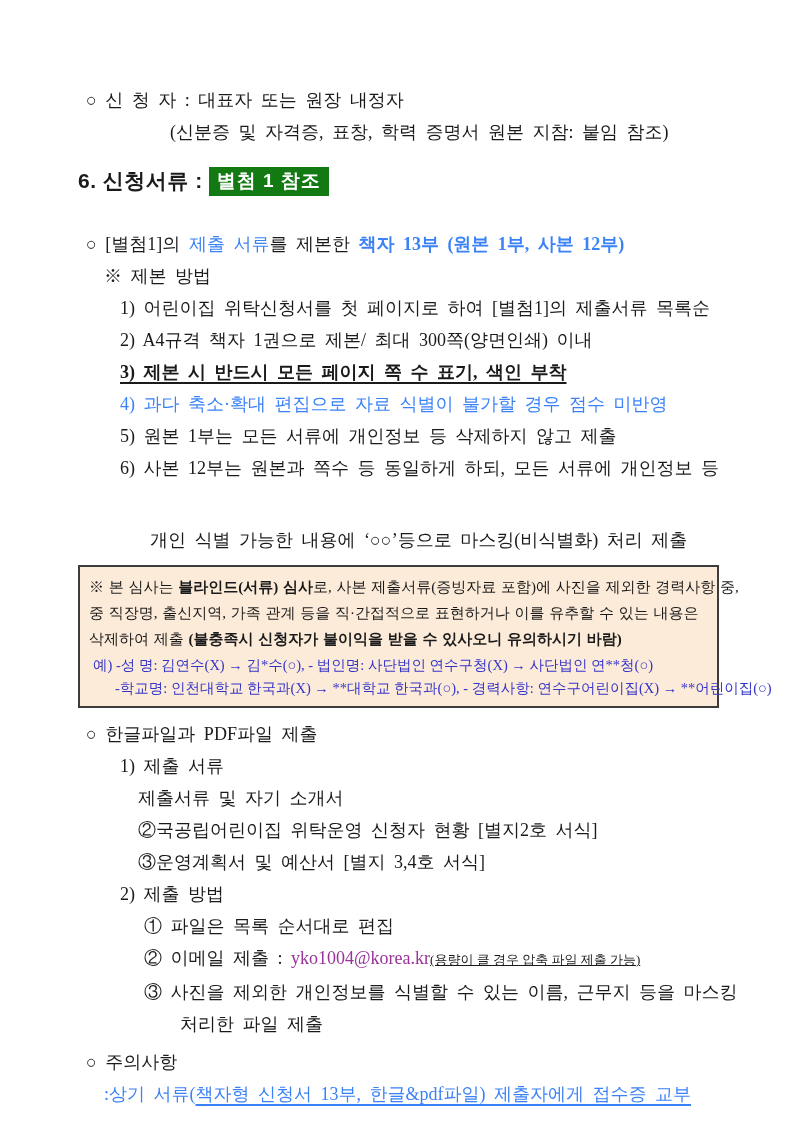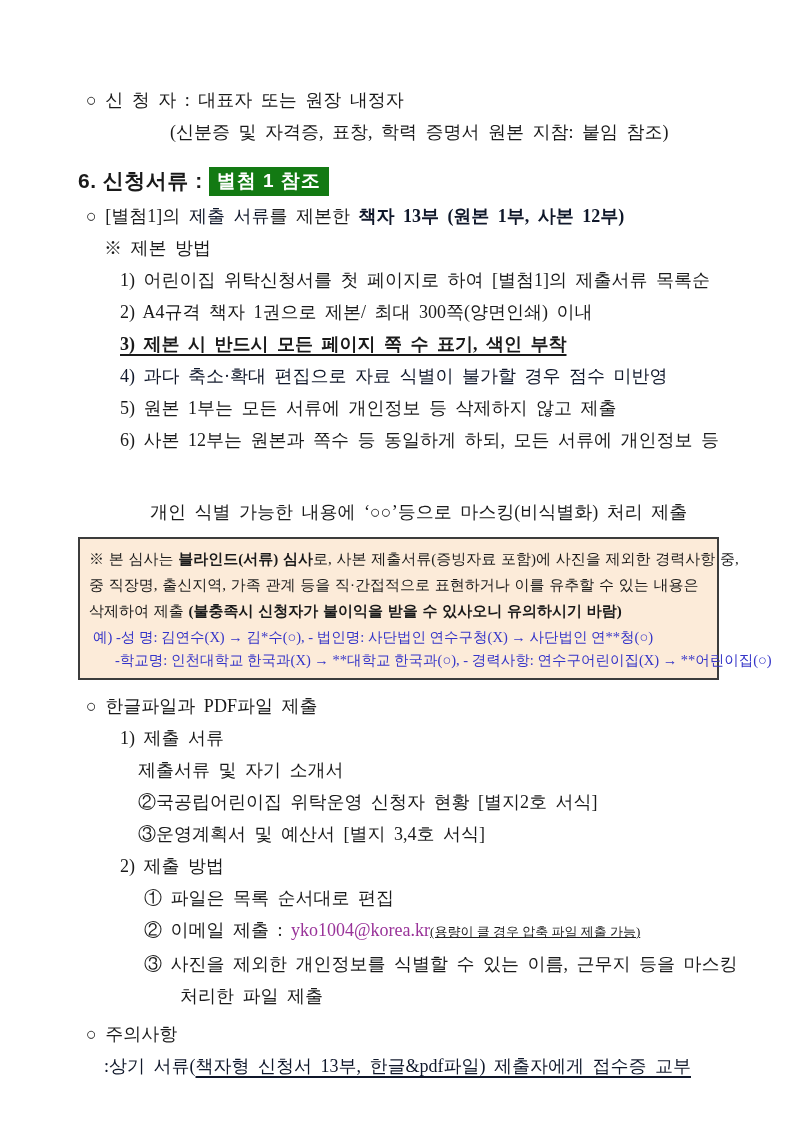--- a/index.html
+++ b/index.html
@@ -30,35 +30,35 @@
   .method-item   { margin-left: 66px; }
   .method-cont   { margin-left: 102px; }
   .caution-line  { margin-left: 26px; }
 
   .heading {
     font-family: "Liberation Sans", "DejaVu Sans", sans-serif;
     font-weight: bold;
     font-size: 21px;
     line-height: 30px;
     margin-top: 18px;
-    margin-bottom: 4px;
+    margin-bottom: 32px;
     letter-spacing: 0.5px;
   }
   .badge {
     display: inline-block;
     background: #137a13;
     color: #ffffff;
     font-size: 19px;
     line-height: 24px;
     padding: 2px 8px 3px 8px;
     margin-left: 6px;
     vertical-align: 1px;
     letter-spacing: 1px;
   }
-  .blue   { color: #0f172a; }
+  .blue   { color: #3b82f6; }
   .bold   { font-weight: bold; }
   .bu     { text-decoration: underline; text-underline-offset: 4px; text-decoration-thickness: 1.5px; }
 
   .notice-box {
     box-sizing: border-box;
     width: 641px;
     margin-top: 9px;
     margin-left: 0px;
     border: 2px solid #3c3c3c;
     background: #fcebd9;

